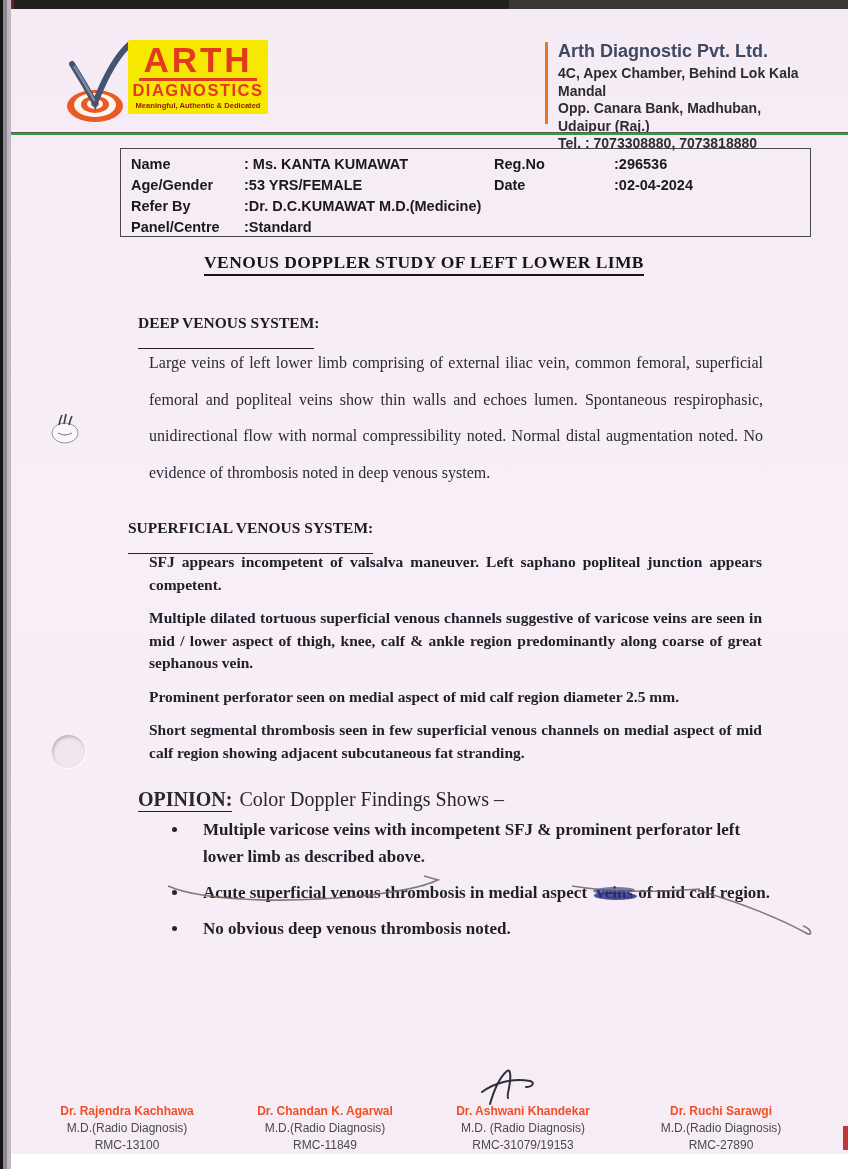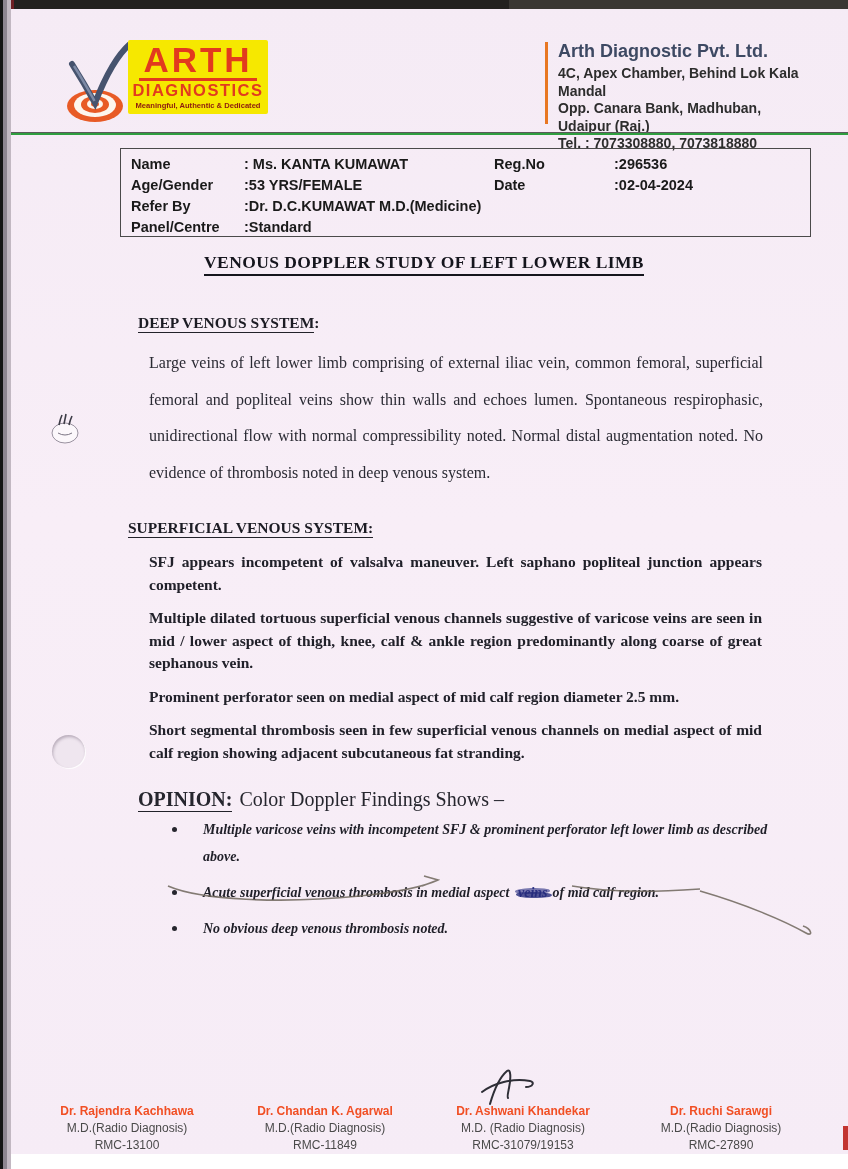--- a/index.html
+++ b/index.html
@@ -36,31 +36,31 @@
   .patient-box{position:absolute;left:120px;top:148px;width:691px;height:89px;
     border:1.5px solid #4a4a4a;box-sizing:border-box;padding:5px 0 0 10px;
     font-family:"Liberation Sans",sans-serif;font-size:14.5px;font-weight:bold;color:#1a1a1a;}
   .p-grid{display:grid;grid-template-columns:113px 250px 120px 1fr;line-height:21px;}
   .p-span3{grid-column:2 / 5;}
   
   .title-wrap{position:absolute;left:0;top:252px;width:848px;text-align:center;}
   .title{display:inline-block;font-size:17.5px;font-weight:bold;letter-spacing:.4px;color:#15151d;
     border-bottom:2px solid #15151d;padding-bottom:1px;}
   .h-deep{position:absolute;left:138px;top:314px;font-size:15.5px;font-weight:bold;color:#1c1c24;}
-  .h-underline{border-bottom:1.7px solid #22222a;padding-bottom:1px;}
+  .h-underline{border-bottom:1.7px solid #22222a;padding-bottom:17px;}
   .deep-para{position:absolute;left:149px;top:345px;width:614px;font-size:16px;line-height:36.5px;
     text-align:justify;color:#2a2a33;}
   .h-sup{position:absolute;left:128px;top:519px;font-size:15.5px;font-weight:bold;color:#1c1c24;}
   .sup-block{position:absolute;left:149px;top:551px;width:613px;font-size:15.5px;font-weight:bold;
     color:#21212a;line-height:22.5px;text-align:justify;}
   .sup-block p{margin:0 0 11px 0;}
   .opinion-line{position:absolute;left:138px;top:788px;font-size:20px;color:#26262e;}
   .opinion-label{font-weight:bold;border-bottom:1.7px solid #22222a;padding-bottom:1px;margin-right:7px;}
   .bullets{position:absolute;left:172px;top:816px;width:600px;}
-  .bullet{display:flex;margin-bottom:9px;font-size:14px;font-weight:bold;font-style:italic;
+  .bullet{display:flex;margin-bottom:9px;font-size:17px;font-weight:bold;
     color:#1f1f28;line-height:27px;}
   .dot{flex:0 0 5px;width:5px;height:5px;border-radius:50%;background:#26262e;margin:11px 26px 0 0;}
   .scribble{position:relative;color:#2a3080;margin:0 5px;white-space:nowrap;}
   .scribble::before{content:"";position:absolute;left:-3px;right:-2px;top:22%;height:38%;
     background:rgba(43,49,130,.62);border-radius:50% 60% 45% 55%;transform:rotate(-2deg);}
   .scribble::after{content:"";position:absolute;left:-2px;right:-4px;top:45%;height:42%;
     background:rgba(38,44,124,.8);border-radius:45% 50% 55% 50%;transform:rotate(1.2deg);}
   
   .footer{position:absolute;left:28px;top:1103px;width:792px;display:flex;z-index:10;
     font-family:"Liberation Sans",sans-serif;text-align:center;}

